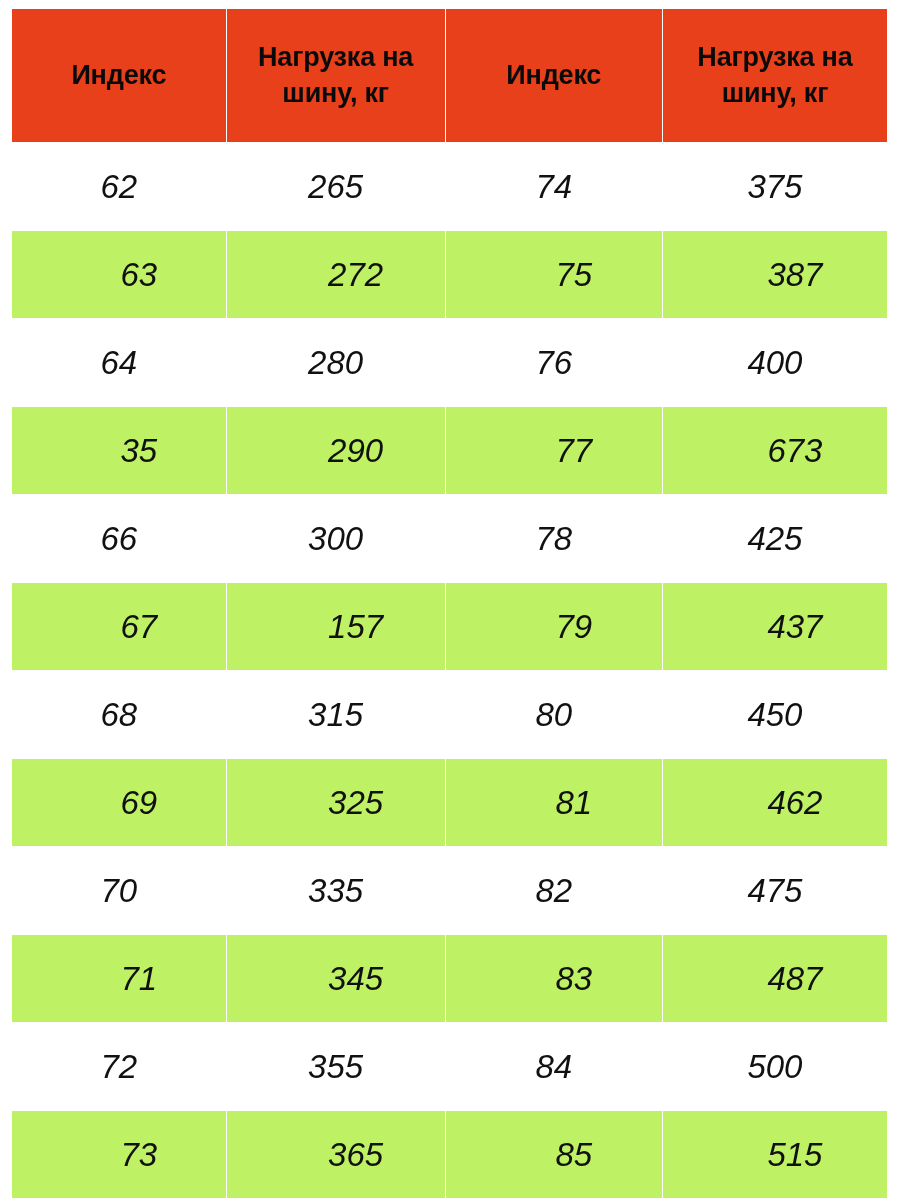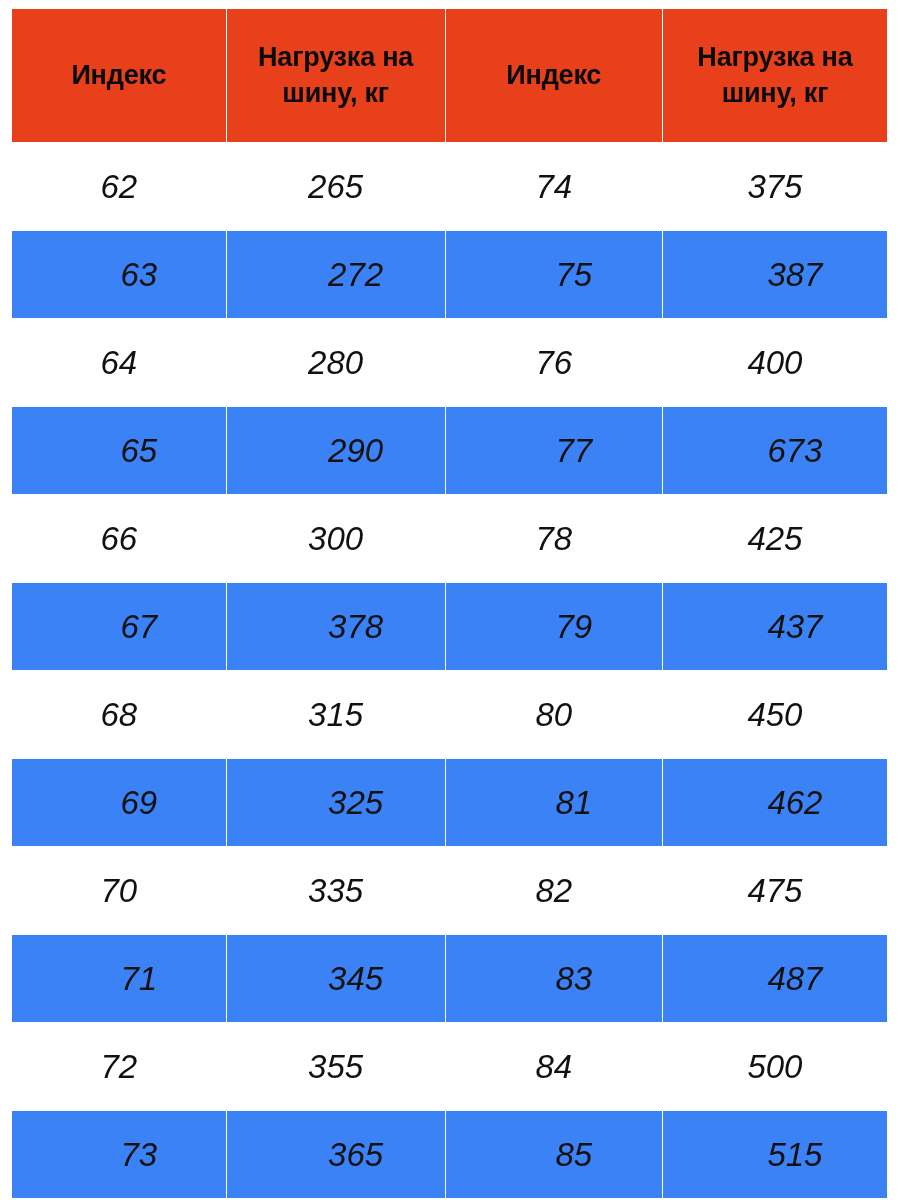--- a/index.html
+++ b/index.html
@@ -52,21 +52,21 @@
     color: #111111;
     font-size: 33px;
     font-weight: normal;
     font-stretch: condensed;
     letter-spacing: 0px;
     padding: 0;
     height: 87px;
     font-style: italic;
   }
   tbody tr.row-odd td  { background: #ffffff; }
-  tbody tr.row-even td { background: #3b82f6; padding-left: 40px; }
+  tbody tr.row-even td { background: #bef264; padding-left: 40px; }
 </style>
 </head>
 <body>
 
 <div class="table-wrap">
   <table class="load-index-table">
     <colgroup>
       <col class="c-index">
       <col class="c-load">
       <col class="c-index2">
@@ -103,34 +103,34 @@
         <td>75</td>
         <td>387</td>
       </tr>
       <tr class="row-odd">
         <td>64</td>
         <td>280</td>
         <td>76</td>
         <td>400</td>
       </tr>
       <tr class="row-even">
-        <td>65</td>
+        <td>35</td>
         <td>290</td>
         <td>77</td>
         <td>673</td>
       </tr>
       <tr class="row-odd">
         <td>66</td>
         <td>300</td>
         <td>78</td>
         <td>425</td>
       </tr>
       <tr class="row-even">
         <td>67</td>
-        <td>378</td>
+        <td>157</td>
         <td>79</td>
         <td>437</td>
       </tr>
       <tr class="row-odd">
         <td>68</td>
         <td>315</td>
         <td>80</td>
         <td>450</td>
       </tr>
       <tr class="row-even">

